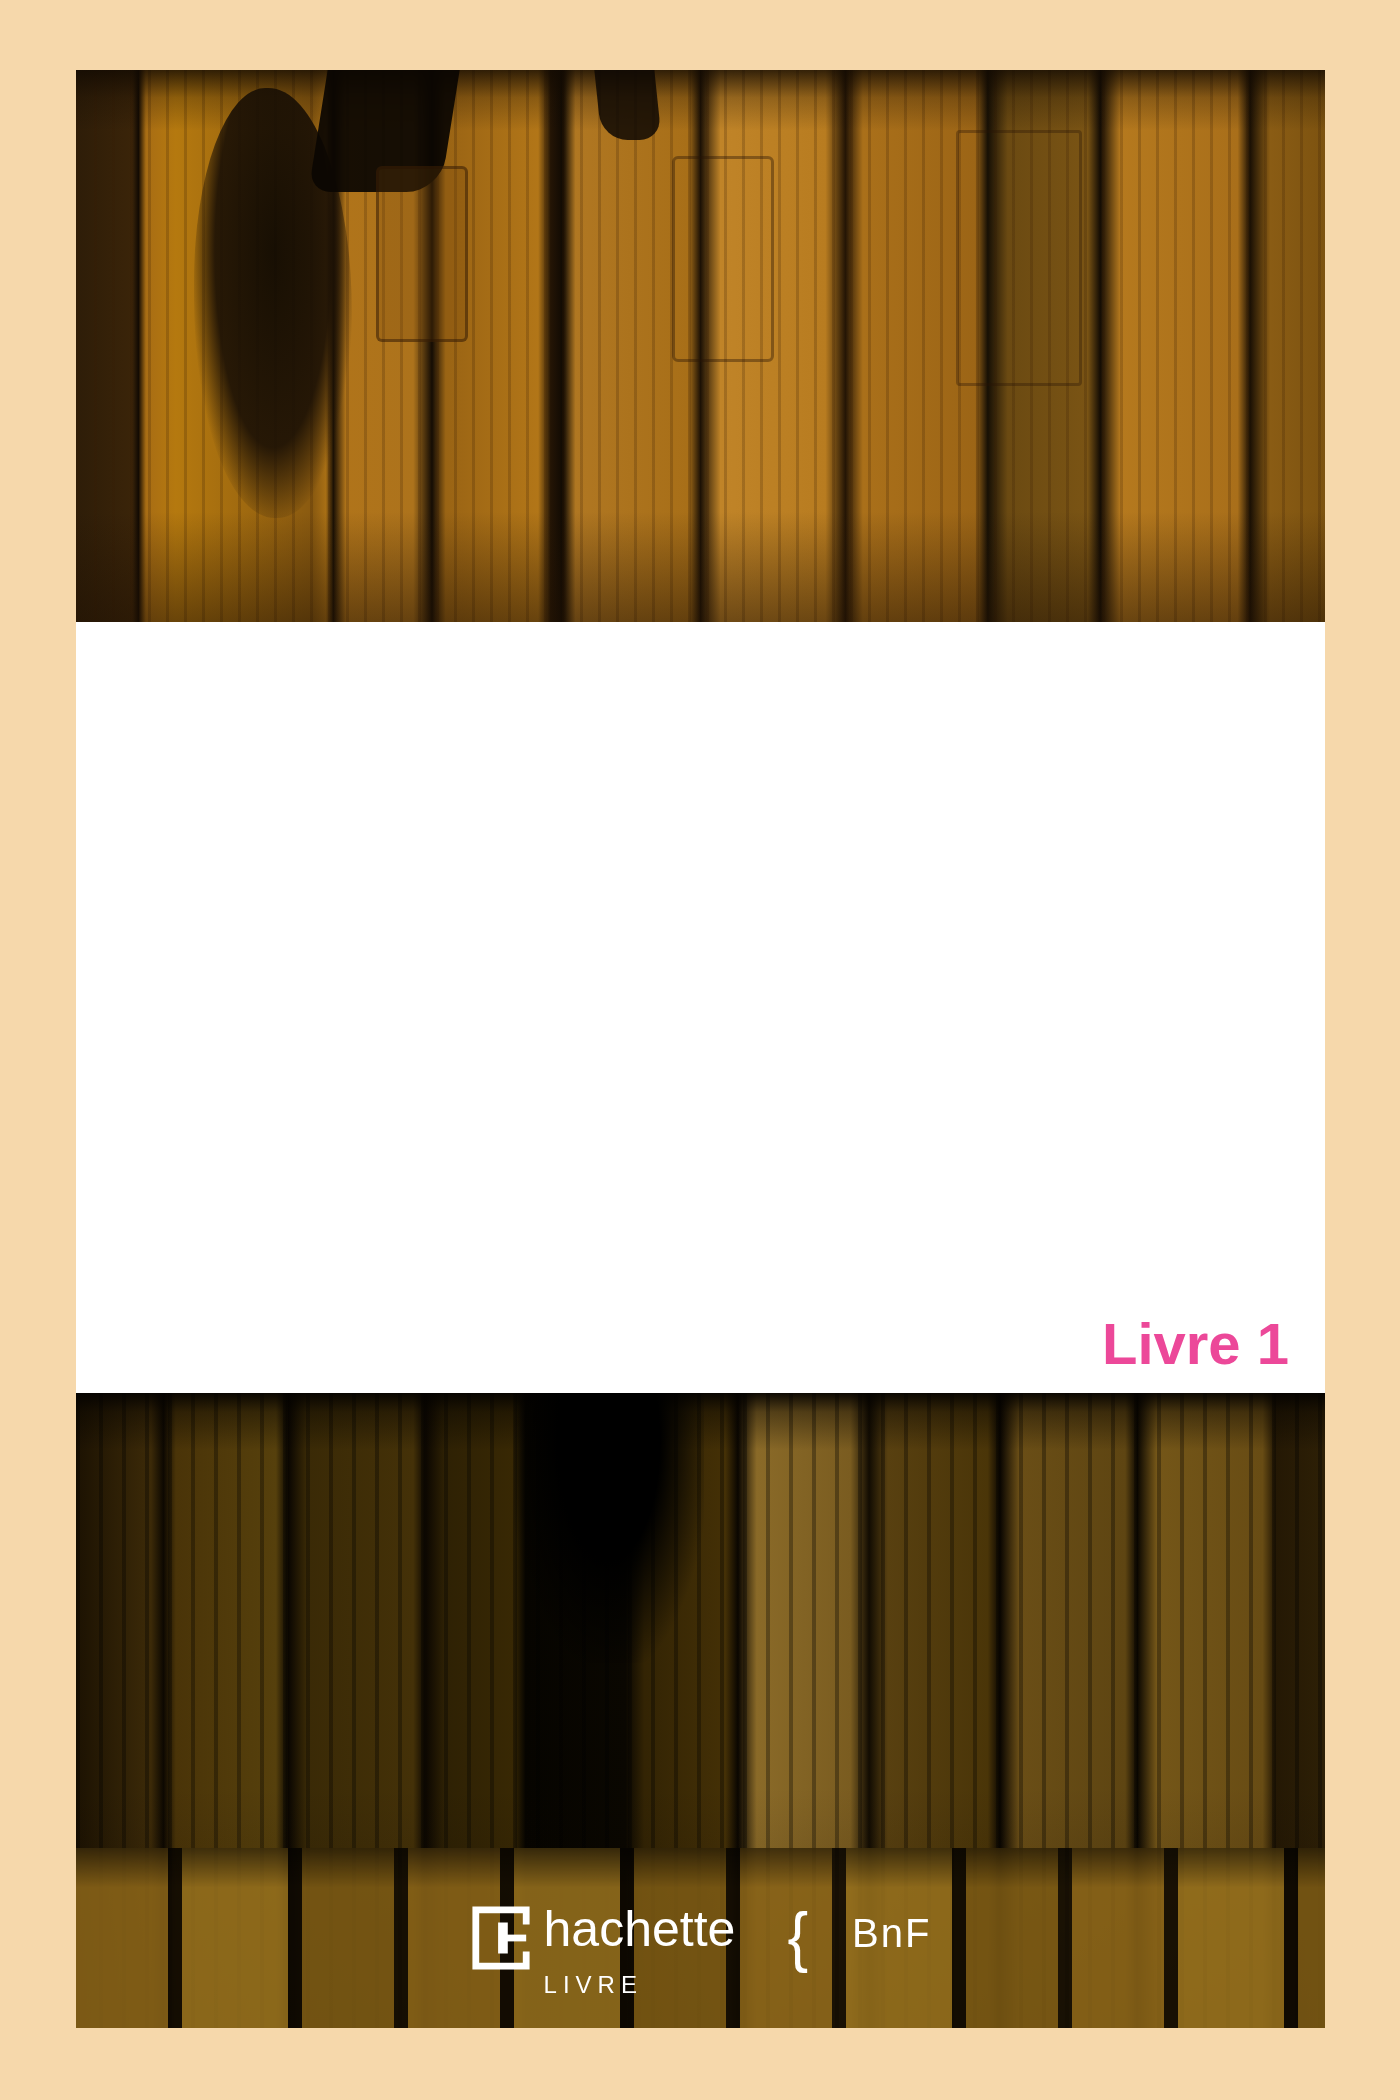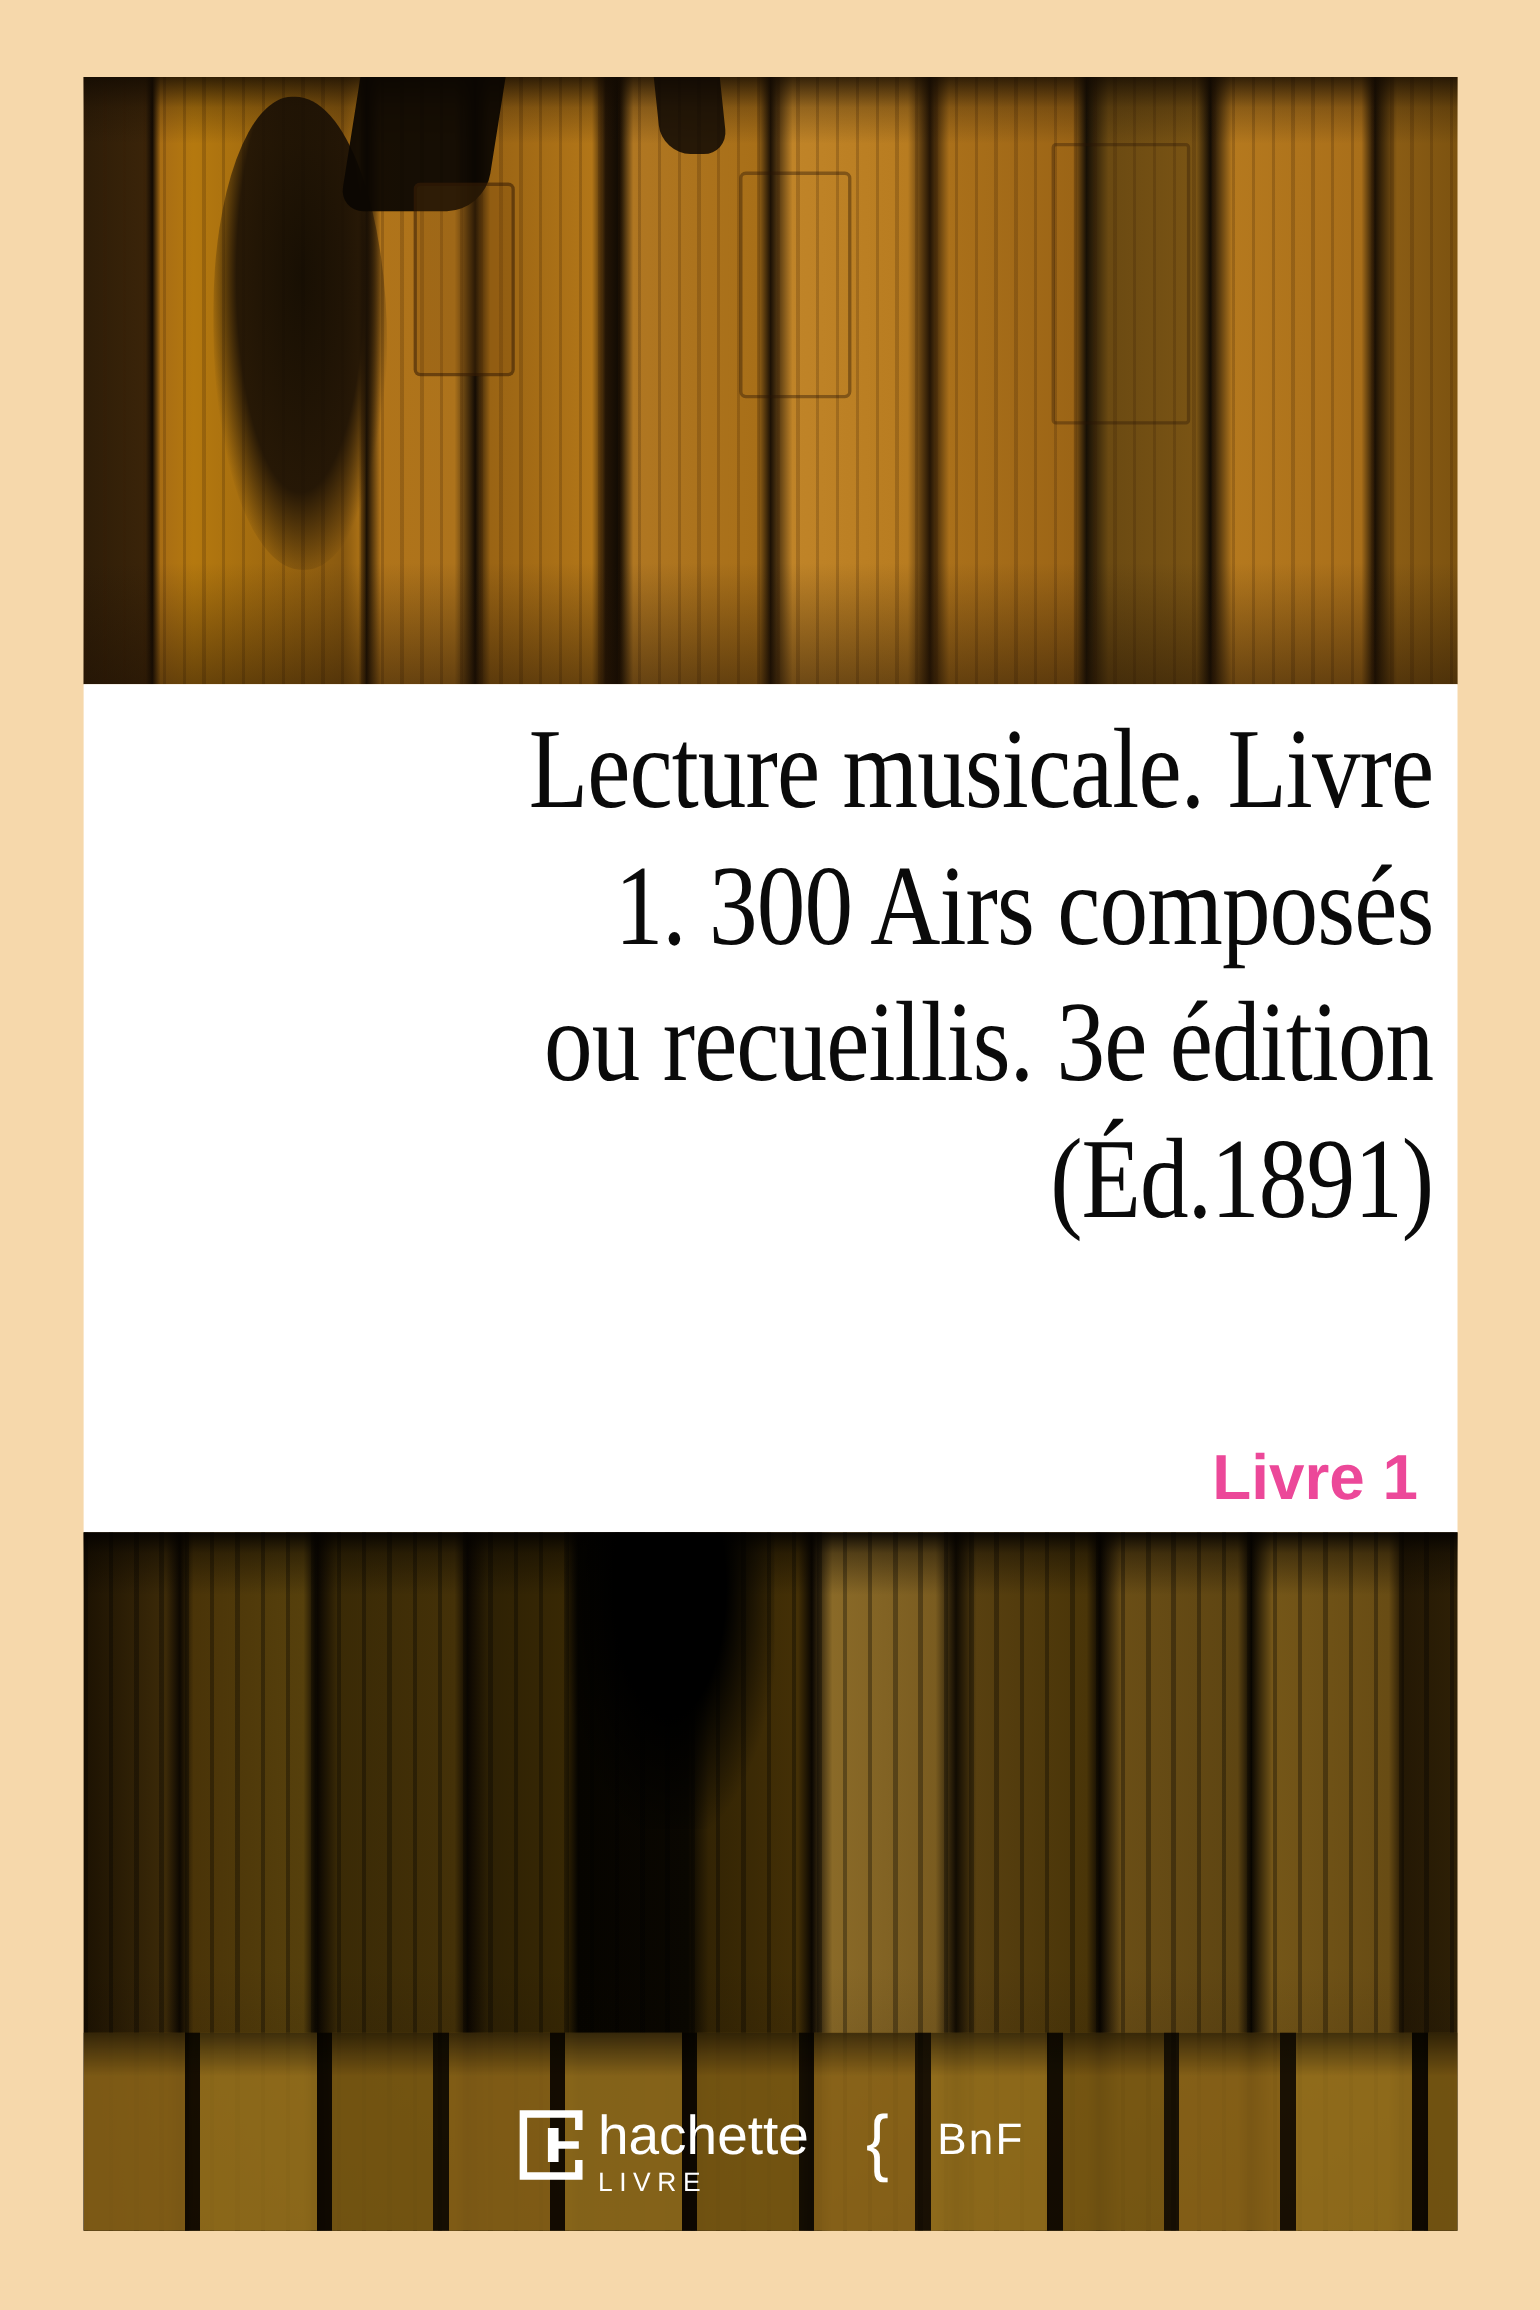--- a/index.html
+++ b/index.html
@@ -117,46 +117,40 @@
   
   .logos{
     position:absolute;left:0;right:0;bottom:30px;
     display:flex;justify-content:center;align-items:flex-start;gap:52px;
     color:#ffffff;
   }
   .hachette{display:flex;align-items:flex-start;gap:12px;}
   .hachette svg{width:62px;height:66px;display:block;}
   .hachette-text{display:flex;flex-direction:column;}
   .hachette-name{font-size:50px;line-height:48px;letter-spacing:0;}
-  .hachette-sub{font-size:24px;line-height:26px;letter-spacing:6px;margin-top:7px;}
+  .hachette-sub{font-size:24px;line-height:26px;letter-spacing:6px;margin-top:19px;}
   .bnf{display:flex;align-items:flex-start;gap:8px;margin-top:-2px;}
   .bnf-brace{font-size:62px;line-height:64px;font-weight:300;transform:scaleY(1.08);transform-origin:50% 30%;}
   .bnf-name{font-size:40px;line-height:60px;font-weight:500;letter-spacing:2px;margin-left:36px;}
 </style>
 </head>
 <body>
 
 <div class="cover">
 
   <div class="photo-top">
     <div class="feat-torn"></div>
     <div class="feat-topgap"></div>
     <div class="feat-topgap2"></div>
     <div class="feat-label1"></div>
     <div class="feat-label2"></div>
     <div class="feat-label3"></div>
   </div>
 
   <div class="white-band">
-    <div class="title-block">
-      <div class="title-line">Lecture musicale. Livre</div>
-      <div class="title-line">1. 300 Airs composés</div>
-      <div class="title-line">ou recueillis. 3e édition</div>
-      <div class="title-line">(Éd.1891)</div>
-    </div>
     <div class="badge">Livre 1</div>
   </div>
 
   <div class="photo-bottom">
     <div class="feat-hole"></div>
     <div class="feat-bottomrow"></div>
 
     <div class="logos">
       <div class="hachette">
         <svg viewBox="0 0 64 68" fill="none" stroke="#ffffff" stroke-width="7">

